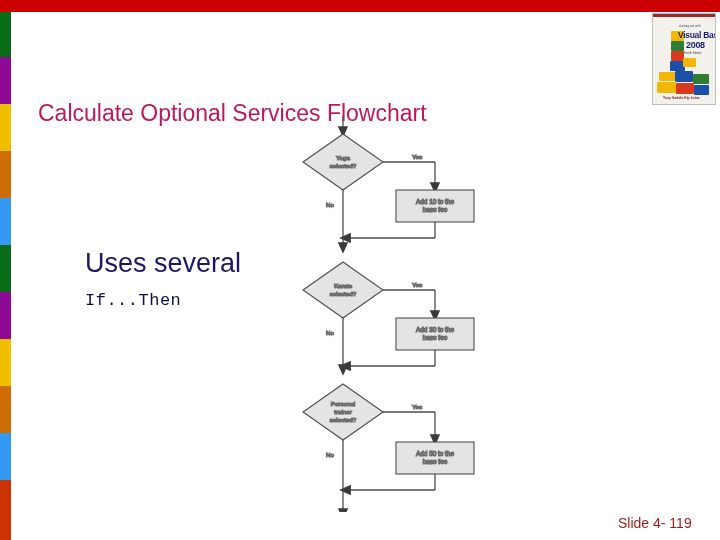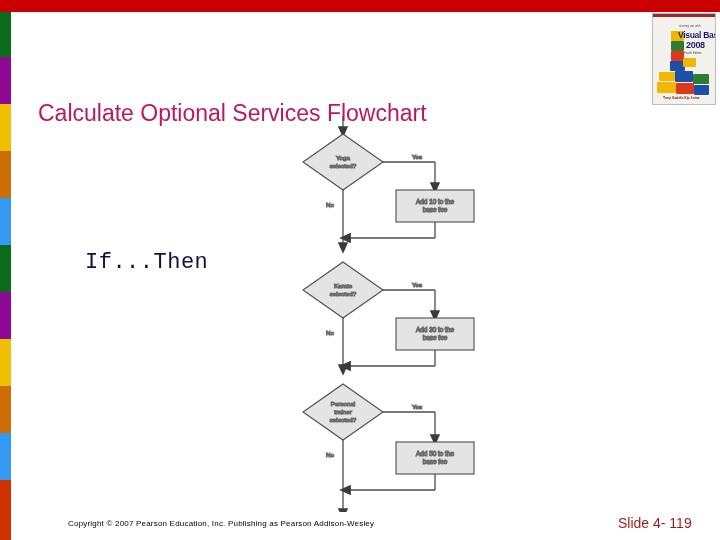--- a/index.html
+++ b/index.html
@@ -53,21 +53,21 @@
     position: absolute;
     left: 85px;
     top: 244px;
     width: 215px;
     color: #1a1a63;
     font-size: 27px;
     line-height: 38px;
   }
   .body-text .code {
     font-family: "Liberation Mono", "DejaVu Sans Mono", monospace;
-    font-size: 22px;
+    font-size: 17px;
     color: #101040;
     letter-spacing: 0.5px;
   }
 
   
   .book {
     position: absolute;
     left: 652px;
     top: 13px;
     width: 62px;
@@ -177,20 +177,21 @@
       <div class="strip-block" style="height: 47px; background: rgb(142, 10, 148);"></div>
       <div class="strip-block" style="height: 47px; background: rgb(240, 192, 0);"></div>
       <div class="strip-block" style="height: 47px; background: rgb(204, 109, 5);"></div>
       <div class="strip-block" style="height: 47px; background: rgb(51, 153, 243);"></div>
       <div class="strip-block" style="height: 60px; background: rgb(204, 51, 0);"></div>
     </div>
 
   <div class="title">Calculate Optional Services Flowchart</div>
 
   <div class="body-text">
+    <div>Uses several</div>
     <div class="code">If...Then</div>
   </div>
 
   <div class="book">
     <div class="book-inner"></div>
     <div class="book-top-rule"></div>
 
     <div class="brick" style="left:18px;top:17px;width:13px;height:10px;background:#f2b705;"></div>
     <div class="brick" style="left:18px;top:27px;width:13px;height:10px;background:#2f7d32;"></div>
     <div class="brick" style="left:18px;top:37px;width:13px;height:10px;background:#d93a1e;"></div>
@@ -260,16 +261,15 @@
           <text x="135" y="352.24" fill="#3a3a3a" font-size="6.4" font-family="&quot;Liberation Sans&quot;, sans-serif" text-anchor="middle">base fee</text>
           <line x1="43" y1="328" x2="43" y2="378" stroke="#4d4d4d" stroke-width="1.3"></line>
           <text x="30" y="345" fill="#3a3a3a" font-size="6.2" font-family="&quot;Liberation Sans&quot;, sans-serif" text-anchor="middle">No</text>
           <line x1="135" y1="362" x2="135" y2="378" stroke="#4d4d4d" stroke-width="1.3"></line>
           <line x1="135" y1="378" x2="45" y2="378" stroke="#4d4d4d" stroke-width="1.3" marker-end="url(#ar)"></line>
           <line x1="43" y1="378" x2="43" y2="402" stroke="#4d4d4d" stroke-width="1.3" marker-end="url(#ar)"></line>
         </g>
     </svg>
   </div>
 
-  <div class="copyright">Copyright © 2007 Pearson Education, Inc. Publishing as Pearson Addison-Wesley</div>
   <div class="slide-number">Slide 4- 119</div>
 
 </div>
 
 </body></html>

